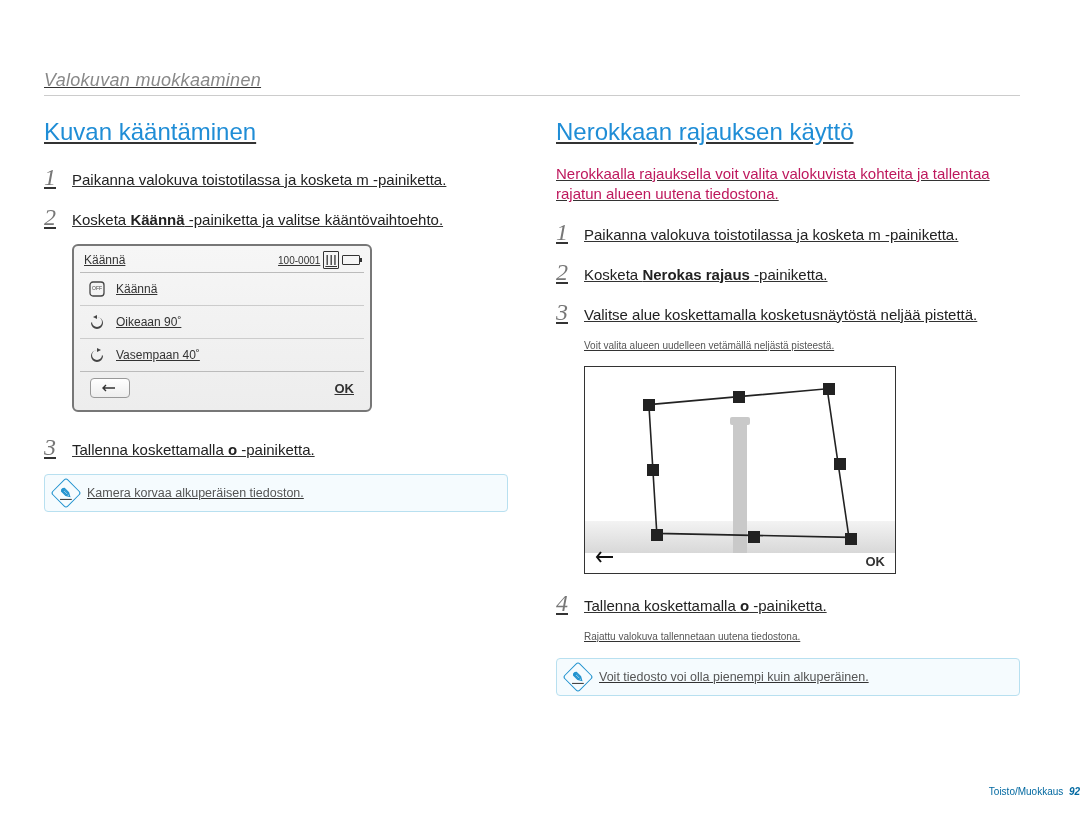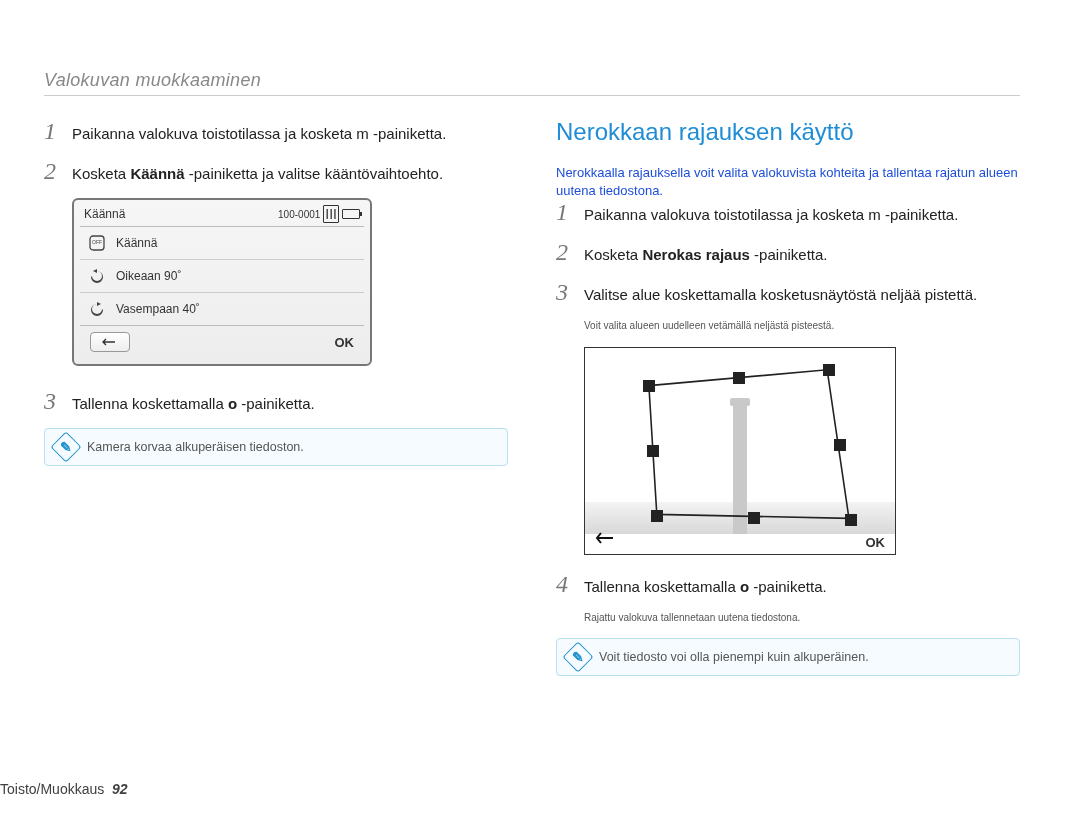--- a/index.html
+++ b/index.html
@@ -7,20 +7,21 @@
       font-family: Arial, Helvetica, sans-serif;
       background: #fff;
       width: 1080px;
       height: 815px;
       position: relative;
       color: #333;
       font-size: 15px;
     }
     .page {
       padding: 70px 60px 20px 44px;
+      text-decoration: underline;
     }
     .section-header {
       font-size: 18px;
       font-weight: 300;
       color: #888;
       letter-spacing: 0.3px;
       margin-bottom: 22px;
       border-bottom: 1px solid #ccc;
       padding-bottom: 4px;
       font-style: italic;
@@ -32,23 +33,24 @@
     .col {
       flex: 1;
     }
     .title-blue {
       color: #1f8dd6;
       font-size: 24px;
       font-weight: 400;
       margin-bottom: 18px;
     }
     .intro {
-      font-size: 13px;
+      font-size: 15px;
       line-height: 1.35;
-      color: #1d4ed8;
+      color: #be185d;
+      margin-bottom: 14px;
     }
     .step {
       display: flex;
       align-items: baseline;
       gap: 10px;
       margin-bottom: 13px;
     }
     .step-num {
       font-size: 24px;
       color: #777;
@@ -178,33 +180,34 @@
     }
     .crop-back {
       position:absolute; left:10px; bottom:4px; font-size:18px; font-weight:700;
     }
     .crop-ok {
       position:absolute; right:10px; bottom:4px; font-size:13px; font-weight:700;
     }
     
     .footer {
       position:absolute; bottom:18px; left:0; right:0;
-      text-align:left; font-size:14px; color:#404040;
+      text-align:right; font-size:10px; color:#0369a1;
     }
     .footer-num { font-weight:700; font-style:italic; }
   </style>
 </head>
 <body>
 
 <div class="page">
   <div class="section-header">Valokuvan muokkaaminen</div>
 
   <div class="columns">
 
     <div class="col">
+      <div class="title-blue">Kuvan kääntäminen</div>
 
       <div class="step">
         <div class="step-num">1</div>
         <div class="step-text">Paikanna valokuva toistotilassa ja kosketa m -painiketta.</div>
       </div>
 
       <div class="step">
         <div class="step-num">2</div>
         <div class="step-text">
           <span>Kosketa </span><span class="bold">Käännä</span><span> -painiketta ja valitse kääntövaihtoehto.</span>

